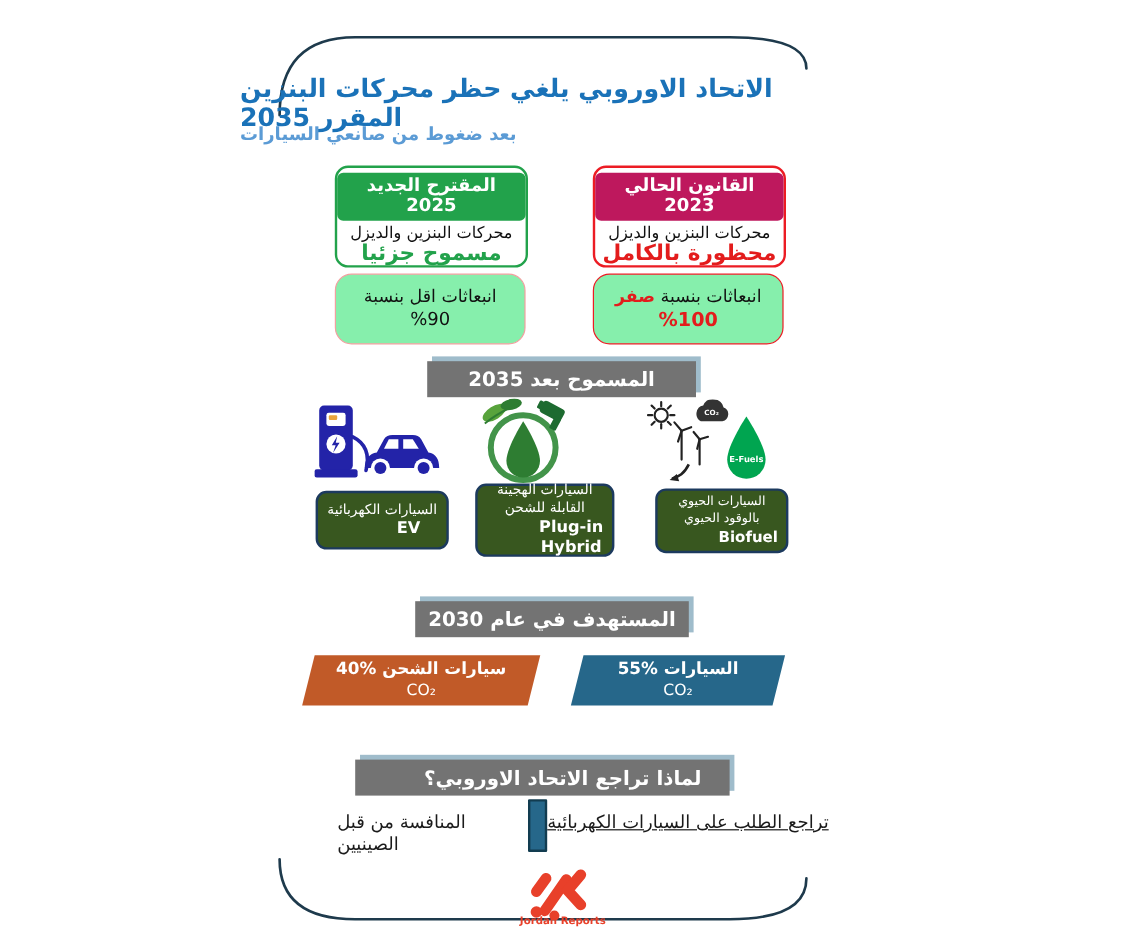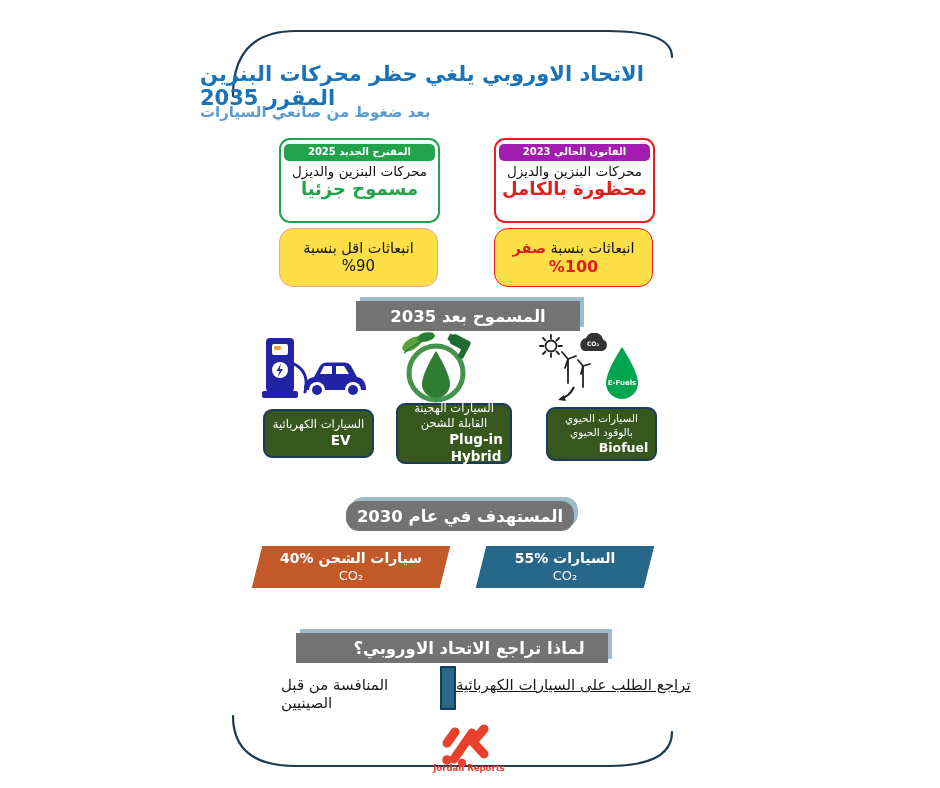--- a/index.html
+++ b/index.html
@@ -8,41 +8,41 @@
   .abs{position:absolute;}
   .rtl{direction:rtl;unicode-bidi:embed;}
   .center{text-align:left;}
 
   
   .title{left:200px;top:62px;width:500px;color:#1a72b8;font-size:21px;font-weight:bold;}
   .subtitle{left:200px;top:103px;width:500px;color:#5b9bd5;font-size:15px;font-weight:bold;}
 
   
   .lawbox{width:157px;height:81px;border-radius:11px;background:#fff;text-align:center;}
-  .lawbox .tag{display:inline-block;margin-top:4px;padding:2px 24px 3px;border-radius:5px;color:#fff;font-size:10px;font-weight:bold;line-height:1.15;}
+  .lawbox .tag{display:inline-block;margin-top:4px;padding:2px 24px 3px;border-radius:5px;color:#fff;font-size:15px;font-weight:bold;line-height:1.15;}
   .lawbox .l1{font-size:13.5px;color:#111;margin-top:2px;line-height:1.2;}
   .lawbox .status{font-size:18px;font-weight:bold;line-height:1.15;}
   .greenbox{left:279px;top:138px;border:2.5px solid #22a24b;}
   .greenbox .tag{background:#22a24b;}
   .greenbox .status{color:#22a24b;}
   .redbox{left:494px;top:138px;border:2.5px solid #ec1c24;}
-  .redbox .tag{background:#a21caf;}
+  .redbox .tag{background:#be185d;}
   .redbox .status{color:#e31c1c;}
 
-  .notebox{width:157px;height:57px;border-radius:14px;background:#fde047;display:flex;flex-direction:column;justify-content:center;text-align:center;font-size:14.5px;color:#111;}
+  .notebox{width:157px;height:57px;border-radius:14px;background:#86efac;display:flex;flex-direction:column;justify-content:center;text-align:center;font-size:14.5px;color:#111;}
   .note-green{left:279px;top:228px;border:1.5px solid #f2a0a0;}
   .note-red{left:494px;top:228px;border:1.5px solid #ec1c24;}
   .note-red .hl{color:#e31c1c;font-weight:bold;}
   .note-val{font-size:15px;margin-top:1px;}
   .note-red .note-val{color:#e31c1c;font-weight:bold;font-size:16px;}
 
   
   .banner{background:#737373;color:#fff;font-weight:bold;font-size:16.5px;text-align:center;box-shadow:4px -4px 0 #9fbccb;display:flex;align-items:center;justify-content:center;}
   .banner1{left:356px;top:301px;width:224px;height:30px;}
-  .banner2{left:346px;top:501px;width:228px;height:30px;border-radius:13px;}
+  .banner2{left:346px;top:501px;width:228px;height:30px;}
   .banner3{left:296px;top:633px;width:278px;height:30px;padding-left:34px;}
 
   
   .vlabel{background:#38571f;border:2px solid #1c3a5e;border-radius:9px;color:#fff;text-align:center;display:flex;flex-direction:column;justify-content:center;line-height:1.3;}
   .vlabel .ar{font-size:11.5px;}
   .vlabel .en{font-size:13.5px;font-weight:bold;margin-left:44px;}
   .vlabel-ev{left:263px;top:409px;width:107px;height:45px;}
   .vlabel-hybrid{left:396px;top:403px;width:112px;height:57px;}
   .vlabel-bio{left:546px;top:407px;width:107px;height:50px;}
   .vlabel-bio .ar{font-size:10.5px;}

